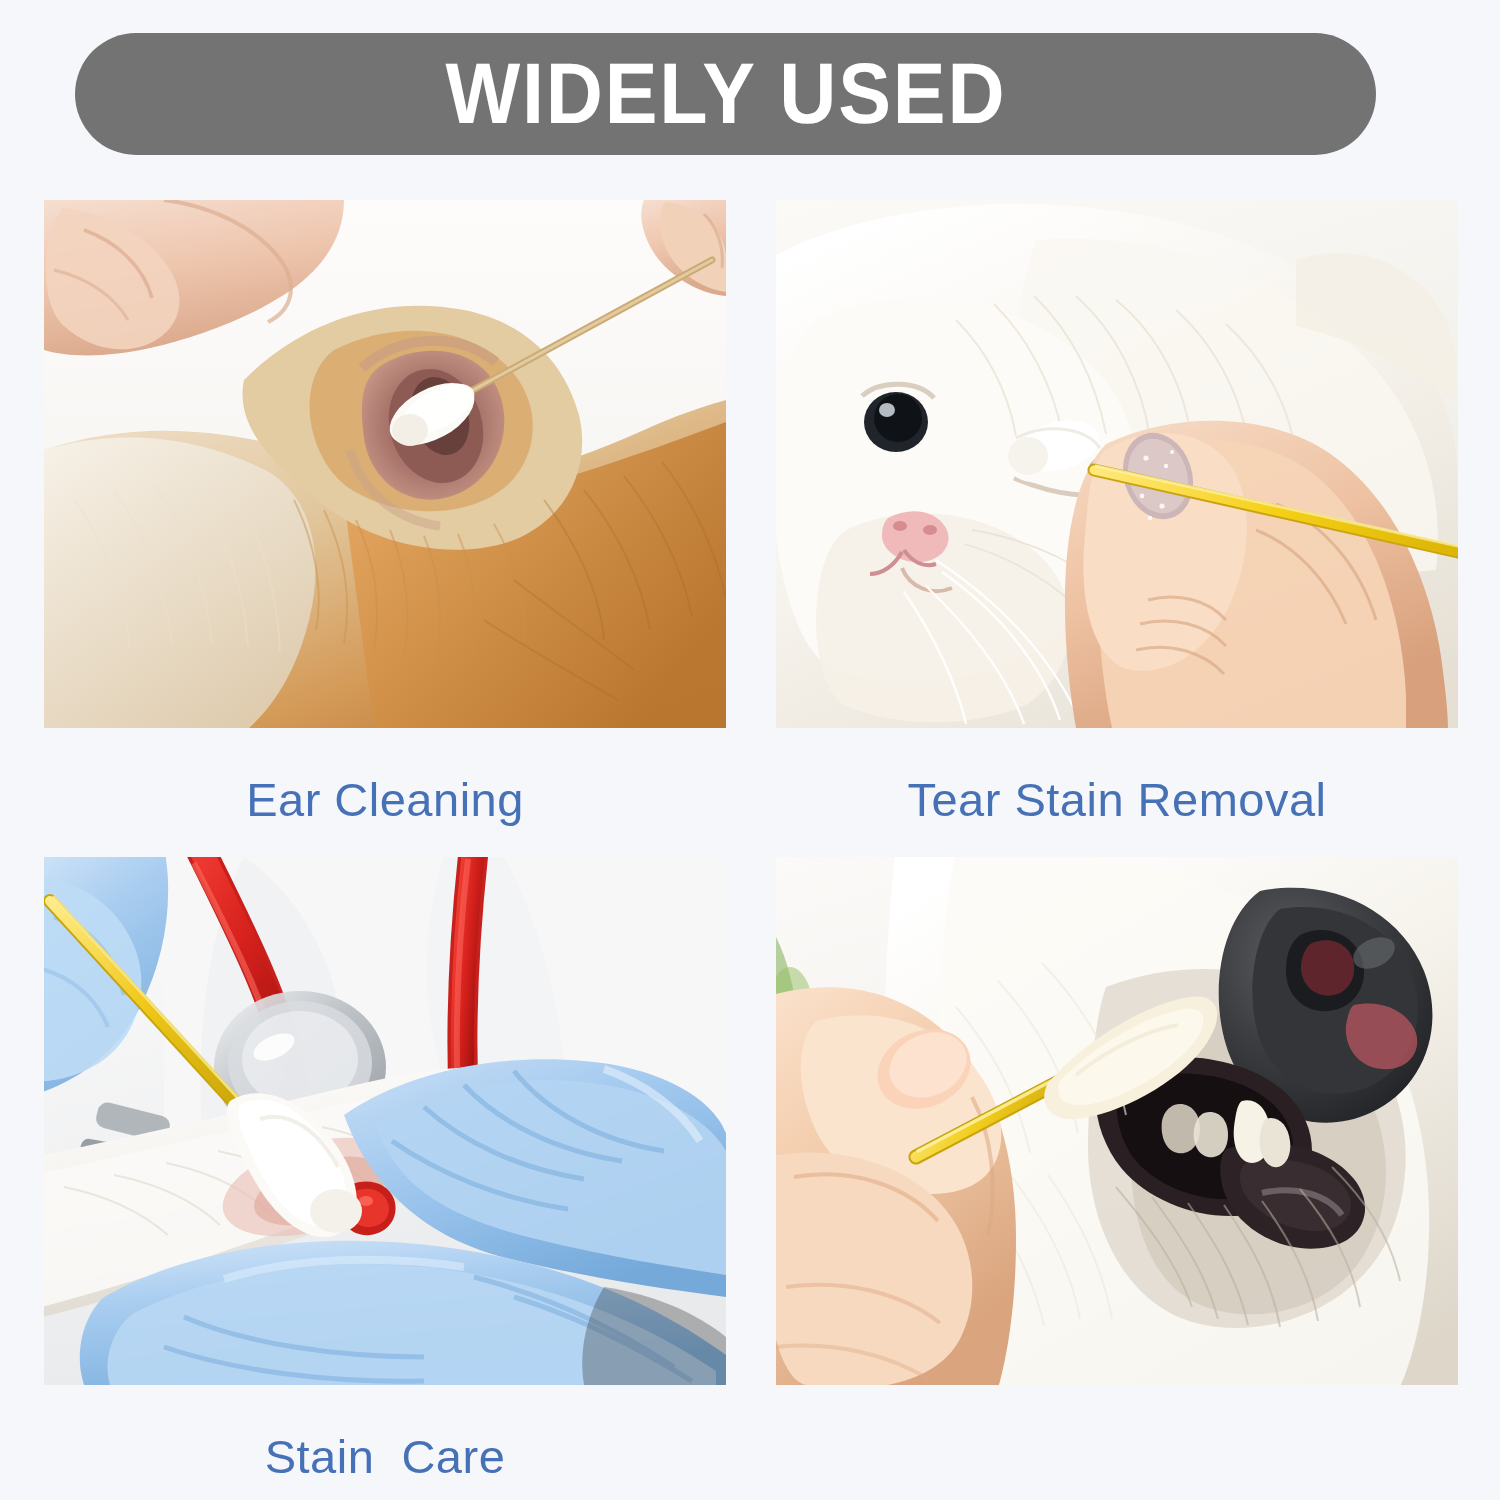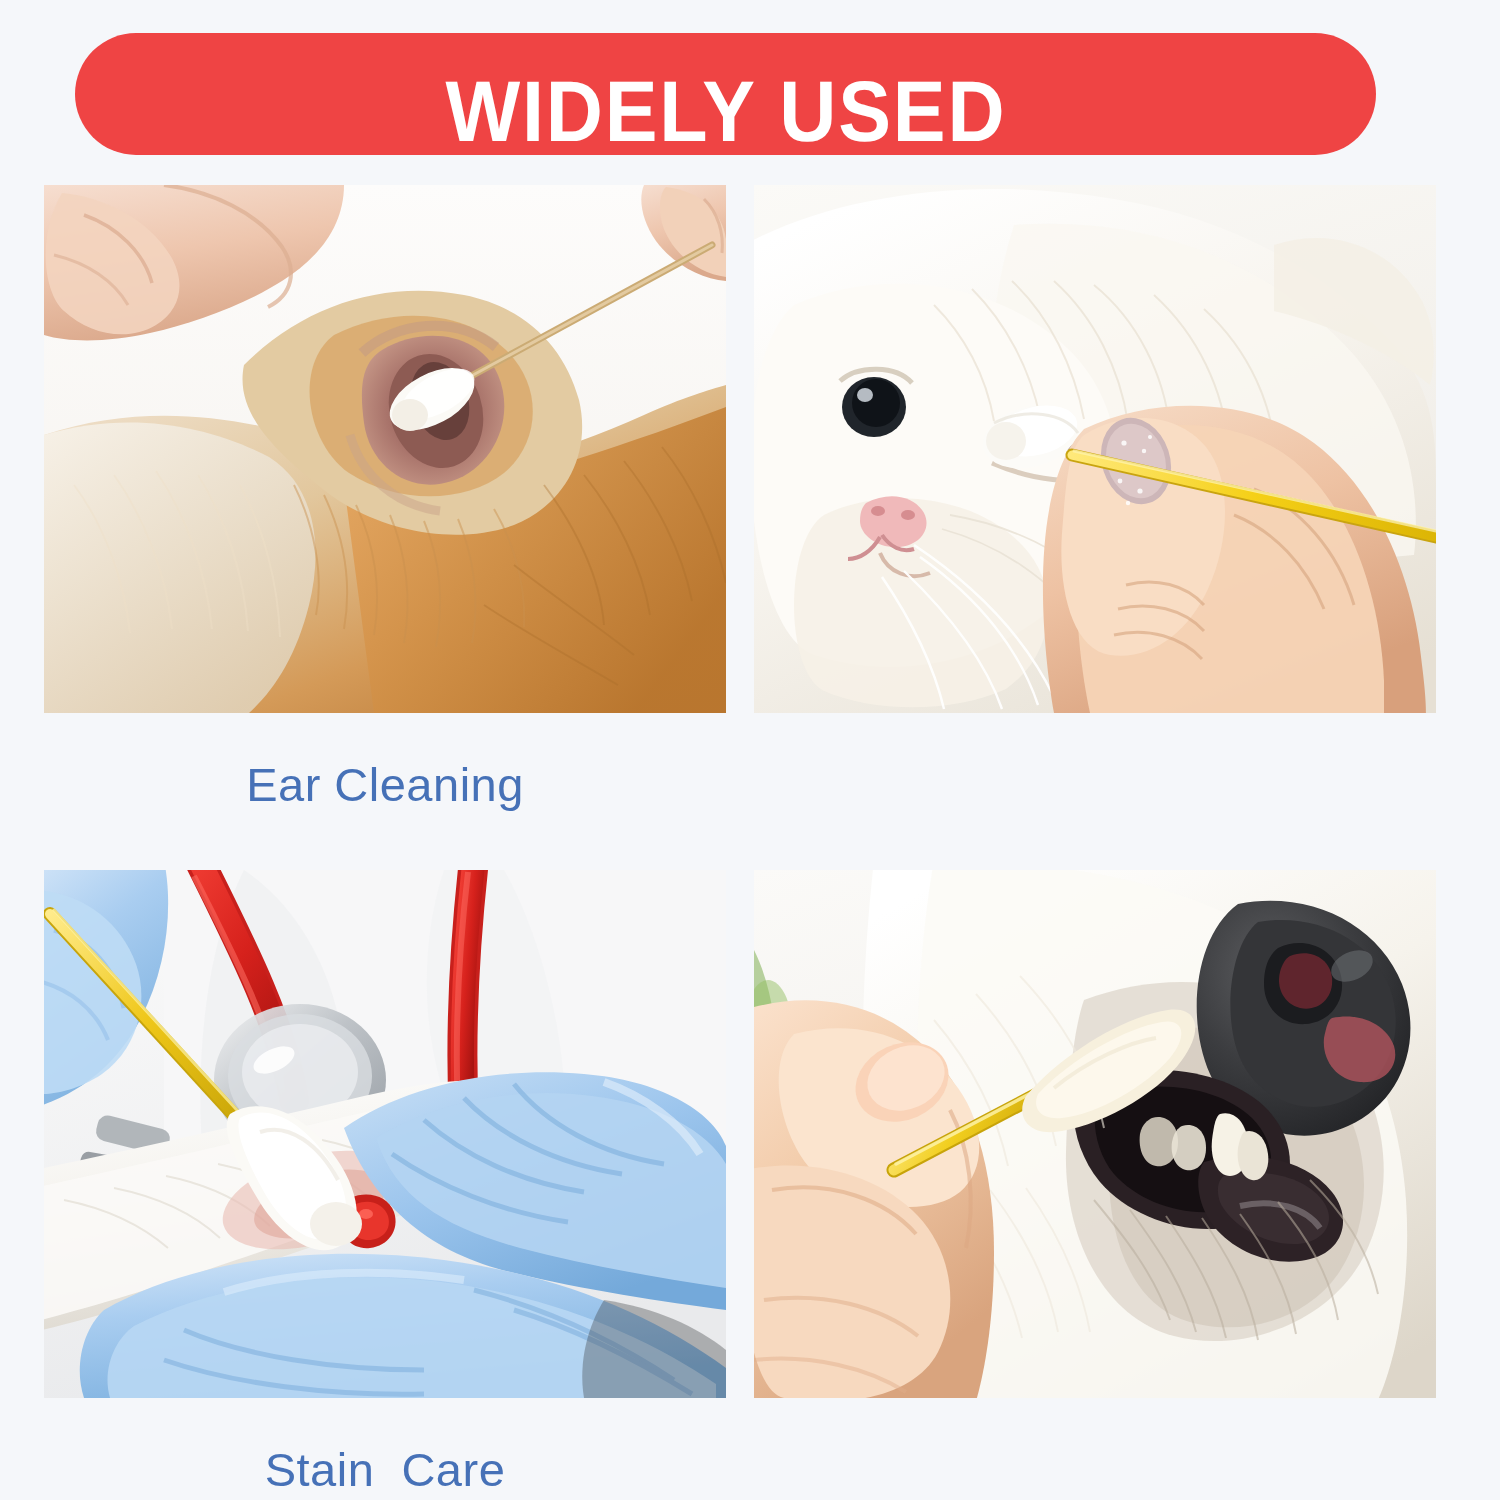--- a/index.html
+++ b/index.html
@@ -21,51 +21,50 @@
   .banner-wrap {
     position: absolute;
     left: 75px;
     top: 33px;
     width: 1301px;
     height: 122px;
   }
   .banner {
     width: 100%;
     height: 100%;
-    background: #ef4444;
+    background: #737373;
     border-radius: 61px;
     display: flex;
-    align-items: flex-end;
+    align-items: center;
     justify-content: center;
   }
   .banner-title {
     color: #ffffff;
     font-family: "Liberation Sans Narrow", "Liberation Sans", sans-serif;
     font-weight: bold;
     font-size: 86px;
     letter-spacing: 2px;
     line-height: 1;
     transform: scaleX(0.92);
     white-space: nowrap;
     text-rendering: geometricPrecision;
   }
 
   
   .grid {
     position: absolute;
     left: 44px;
-    top: 185px;
+    top: 200px;
     width: 1414px;
     height: 1270px;
     display: grid;
     grid-template-columns: 682px 682px;
     grid-template-rows: 657px 657px;
     column-gap: 50px;
     row-gap: 0px;
-    gap: 28px;
   }
 
   .cell {
     display: flex;
     flex-direction: column;
     align-items: center;
   }
 
   .photo {
     width: 682px;
@@ -299,20 +298,21 @@
         <path d="M318 270 L682 352" stroke="#c9a410" stroke-width="13" stroke-linecap="round"></path>
         <path d="M318 270 L682 352" stroke="url(#g2stick)" stroke-width="9" stroke-linecap="round"></path>
         <path d="M320 266 L682 346" stroke="#fff3a8" stroke-width="3" stroke-linecap="round" opacity="0.8"></path>
 
         <ellipse cx="276" cy="252" rx="48" ry="30" fill="#fcfbf8" transform="rotate(-14 276 252)"></ellipse>
         <ellipse cx="282" cy="246" rx="42" ry="24" fill="#ffffff" transform="rotate(-14 282 246)"></ellipse>
         <ellipse cx="252" cy="256" rx="20" ry="19" fill="#f6f3ec"></ellipse>
         <path d="M240 238 C 272 222 310 228 324 248" stroke="#e8e4da" stroke-width="3" fill="none" opacity="0.7"></path>
       </svg>
     </div>
+    <div class="caption">Tear Stain Removal</div>
   </div>
 
   <div class="cell">
     <div class="photo">
       <svg viewBox="0 0 682 528" preserveAspectRatio="xMidYMid slice">
         <defs>
           <linearGradient id="g3bg" x1="0" y1="0" x2="0.3" y2="1">
             <stop offset="0" stop-color="#fbfbfb"></stop>
               <stop offset="1" stop-color="#e9eaec"></stop>
           </linearGradient>

